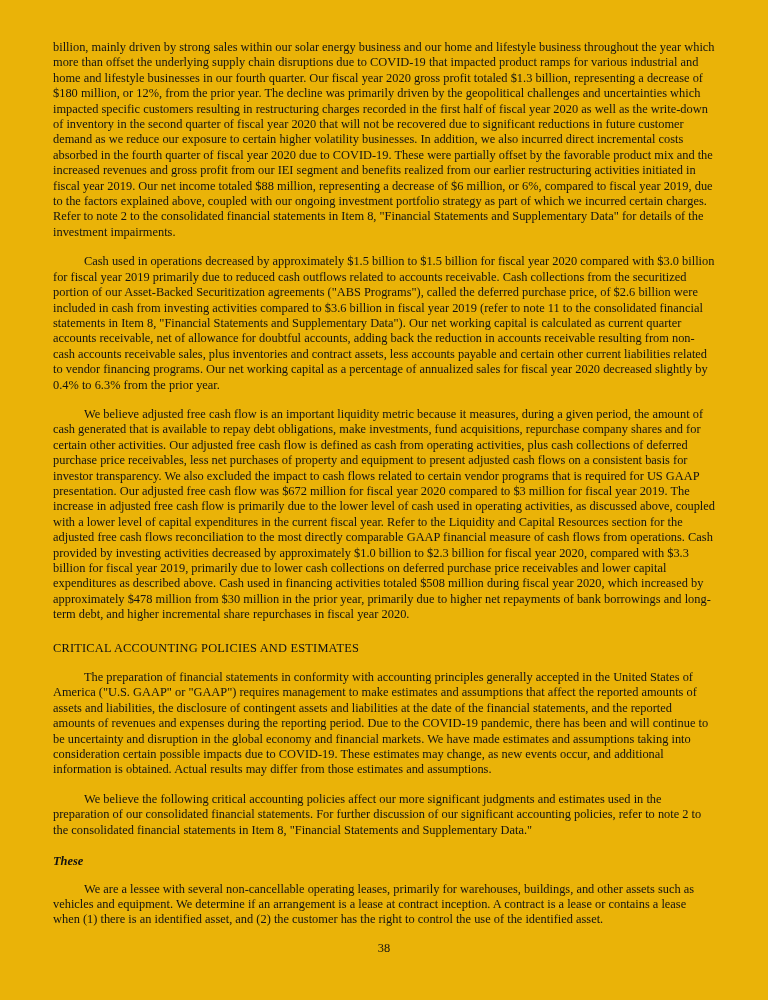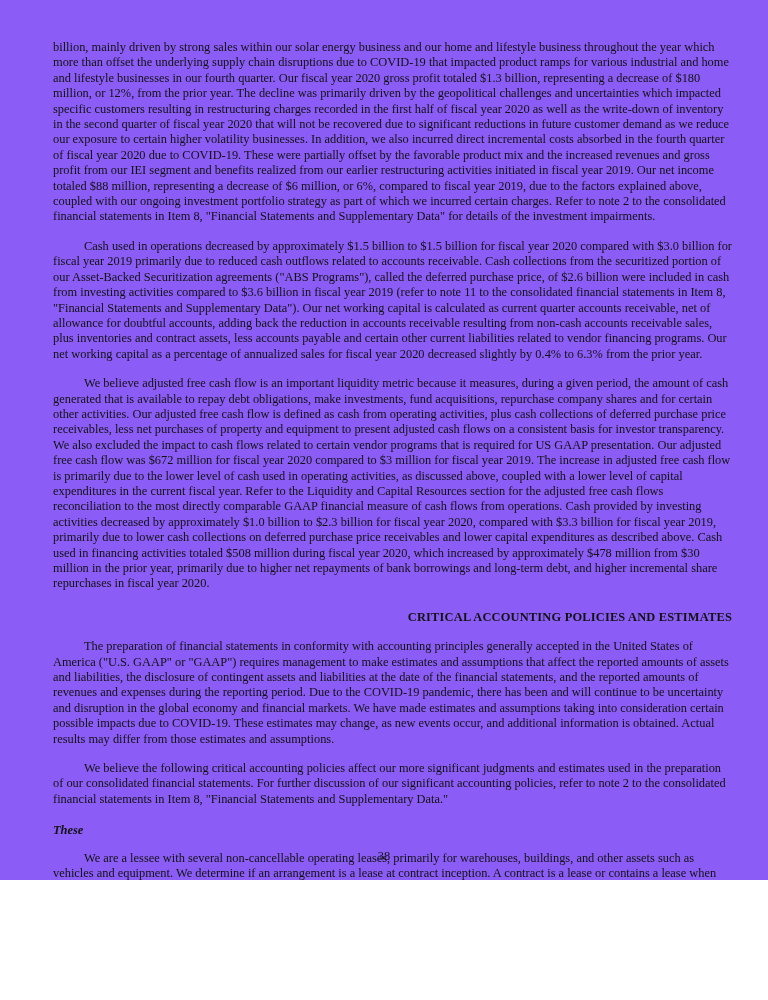--- a/index.html
+++ b/index.html
@@ -3,57 +3,56 @@
 <meta charset="utf-8">
 <style>
   html, body {
     margin: 0;
     padding: 0;
     background: #ffffff;
   }
   .page {
     position: relative;
     width: 768px;
-    height: 880px;
+    height: 1000px;
     margin: 0 auto;
-    background: #8b5cf6;
+    background: #eab308;
     font-family: "Liberation Serif", "DejaVu Serif", serif;
     font-size: 12.4px;
     line-height: 15.4px;
     color: #121212;
     box-sizing: border-box;
-    padding: 40px 36px 0 53px;
+    padding: 40px 53px 0 53px;
     overflow: hidden;
     text-align: left;
   }
   .para {
     margin: 0 0 14px 0;
   }
   .indent {
     text-indent: 31px;
     margin-top: 7px;
   }
   .heading {
     font-size: 12.4px;
     line-height: 15.4px;
-    font-weight: bold;
+    font-weight: normal;
     margin: 18px 0 14px 0;
     letter-spacing: 0.2px;
-    text-align: right;
   }
   .subheading {
     font-size: 12.4px;
     line-height: 15.4px;
     font-weight: bold;
     font-style: italic;
     margin: 16px 0 12px 0;
   }
   .page-number {
     position: absolute;
-    bottom: 16px;
+    bottom: 44px;
     left: 0;
     width: 100%;
     text-align: center;
     font-size: 12.4px;
   }
 </style>
 </head>
 <body>
 
 <div class="page">

